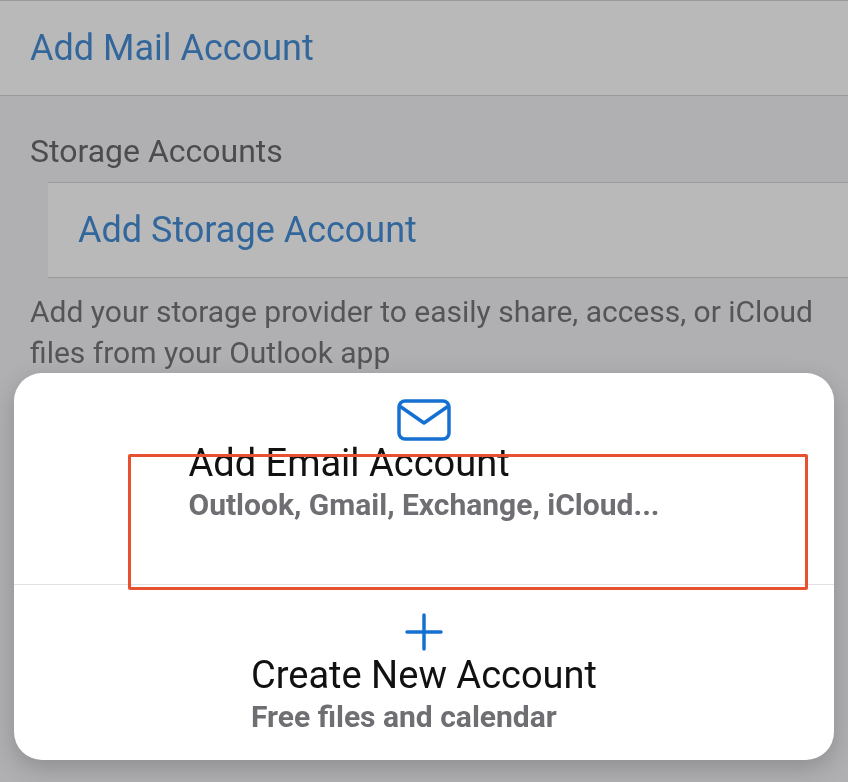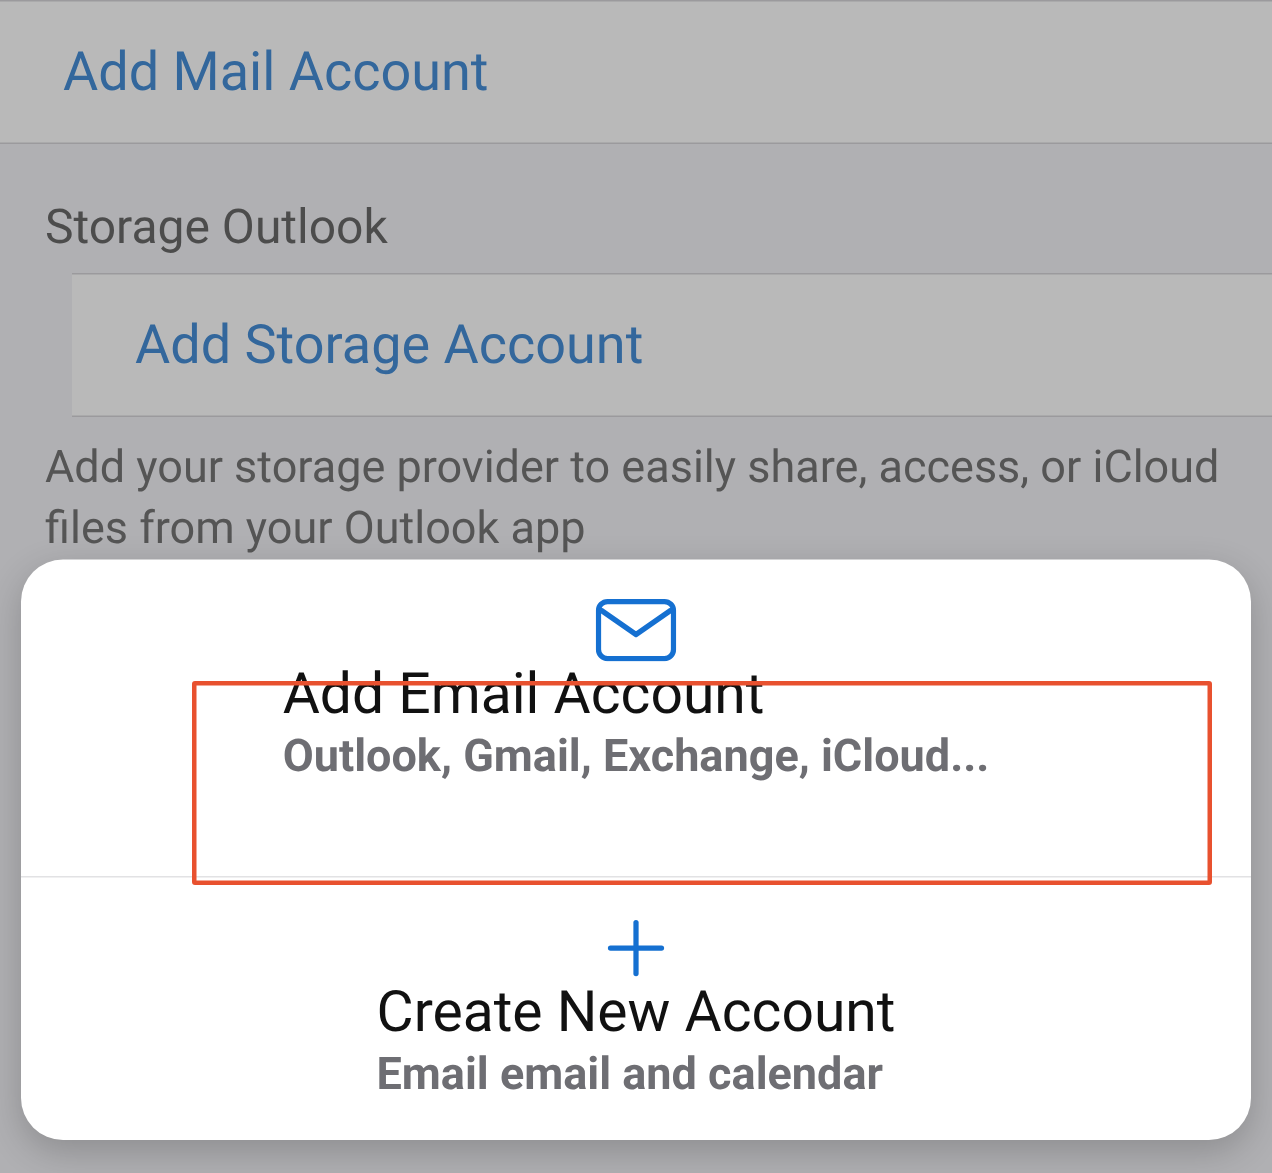--- a/index.html
+++ b/index.html
@@ -17,21 +17,21 @@
   }
   .background-content {
     position: absolute;
     top: 0;
     left: 0;
     width: 100%;
     height: 100%;
   }
   .list-row {
     background: #ffffff;
-    padding: 26px 42px;
+    padding: 26px 30px;
     border-top: 1px solid #c8c7cc;
     border-bottom: 1px solid #c8c7cc;
   }
   .row-divider-top{
     border-top: 1px solid #c8c7cc;
     margin-left: 48px;
   }
   .link-text {
     color: #0b6bcb;
     font-size: 36px;
@@ -110,21 +110,21 @@
 </style>
 </head>
 <body>
 
 <div class="background-content">
 
   <div class="list-row">
     <span class="link-text">Add Mail Account</span>
   </div>
 
-  <div class="section-header">Storage Outlook</div>
+  <div class="section-header">Storage Accounts</div>
 
   <div class="list-row row-divider-top">
     <span class="link-text">Add Storage Account</span>
   </div>
 
   <div class="section-footer">Add your storage provider to easily share, access, or iCloud files from your Outlook app</div>
 
 </div>
 
 <div class="dimmer"></div>
@@ -146,19 +146,19 @@
 
   <div class="action-item">
     <div class="action-icon">
       <svg width="42" height="42" viewBox="0 0 42 42" fill="none">
         <line x1="21" y1="4" x2="21" y2="38" stroke="#1570d1" stroke-width="3.5" stroke-linecap="round"></line>
         <line x1="4" y1="21" x2="38" y2="21" stroke="#1570d1" stroke-width="3.5" stroke-linecap="round"></line>
       </svg>
     </div>
     <div class="action-text-block">
       <span class="action-title">Create New Account</span>
-      <span class="action-subtitle">Email email and calendar</span>
+      <span class="action-subtitle">Free files and calendar</span>
     </div>
   </div>
 
 </div>
 
 <div class="highlight-frame" style="left:128px; top:454px; width:680px; height:136px;"></div>
 
 </body></html>

